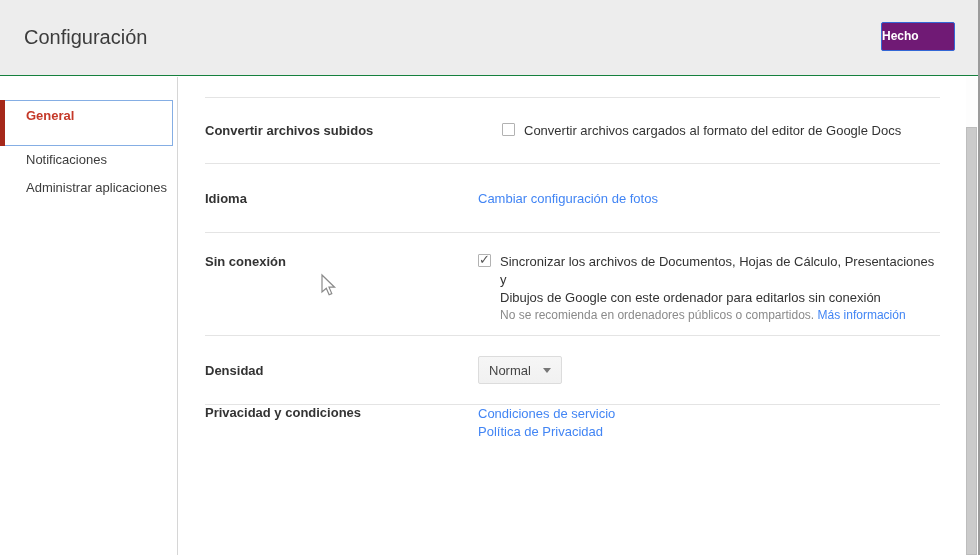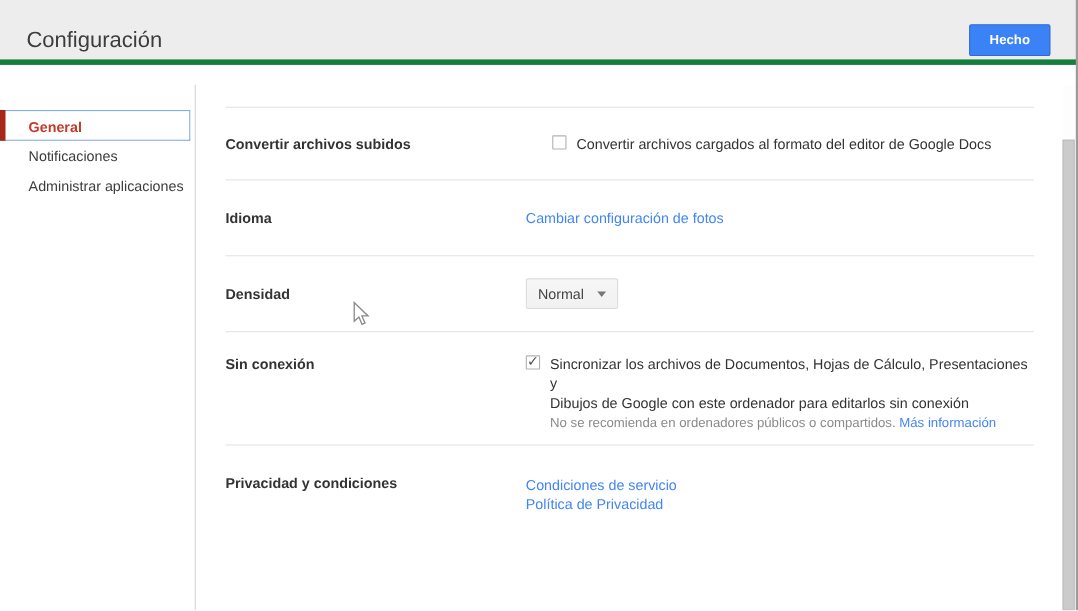--- a/index.html
+++ b/index.html
@@ -3,50 +3,50 @@
 <meta charset="utf-8">
 <style>
   * { margin:0; padding:0; box-sizing:border-box; }
   html,body { width:980px; height:555px; overflow:hidden; }
   body { font-family:"Liberation Sans","DejaVu Sans",sans-serif; background:#fff; color:#333; }
 
   .window { position:relative; width:980px; height:555px; background:#fff; overflow:hidden; }
   .right-edge { position:absolute; right:0; top:0; bottom:0; width:2px; background:#9b9b9b; z-index:30; }
 
   
-  .header { position:relative; height:59px; background:#ededed; border-bottom:5px solid #15803d; }
+  .header { position:relative; height:76px; background:#ededed; border-bottom:1px solid #15803d; }
   .header h1 { position:absolute; left:24px; top:26px; font-size:20px; font-weight:400; color:#3c3c3c; }
   .done-btn { position:absolute; right:25px; top:22px; width:74px; height:29px;
-    background:#3b82f6; border:1px solid #3367d6; border-radius:2px;
-    color:#fff; font-weight:700; font-size:12px; text-align:center; line-height:27px; cursor:pointer; }
+    background:#701a75; border:1px solid #3367d6; border-radius:2px;
+    color:#fff; font-weight:700; font-size:12px; line-height:27px; cursor:pointer; }
 
   
   .body { position:absolute; top:77px; left:0; right:0; bottom:0; display:flex; }
   .sidebar { width:178px; border-right:1px solid #d6d6d6; background:#fff; padding-top:23px; flex:none; }
-  .side-item { position:relative; height:28px; line-height:29px; font-size:13px; color:#3c3c3c;
+  .side-item { position:relative; height:46px; line-height:29px; font-size:13px; color:#3c3c3c;
     padding-left:26px; margin-bottom:0; cursor:pointer; }
   .side-item + .side-item { margin-top:0; }
   .side-item.selected { border:1px solid #85aee4; border-left:none; color:#c53929; font-weight:700; width:173px; }
   .side-item.selected .red-bar { position:absolute; left:0; top:-1px; bottom:-1px; width:5px; background:#a5281a; }
   .side-item:not(.selected) { line-height:28px; height:28px; }
 
   
   .main { flex:1; position:relative; padding:0 40px 0 27px; }
   .spacer-top { height:20px; }
   .row { display:flex; border-top:1px solid #e4e4e4; align-items:center; }
   .row.top-align { align-items:flex-start; }
   .row-label { width:243px; flex:none; font-size:13px; font-weight:700; color:#333; }
   .row-content { flex:1; font-size:13px; color:#333;margin-left:30px; }
 
   .r1 { height:66px;gap:24px; }
   .r2 { height:69px; }
   .r3 { height:103px; padding-top:20px; }
   .r4 { height:69px; }
   .r5 { height:67px; }
-  .r6 { height:84px; padding-top:27px; }
+  .r6 { height:84px; }
 
   .check-row { display:flex; align-items:flex-start; }
   .checkbox { width:13px; height:13px; border:1px solid #b2b2b2; border-radius:1px; background:#fff;
     margin-right:9px; margin-top:1px; flex:none; position:relative; cursor:pointer; }
   .checkbox .check { position:absolute; left:0px; top:-3px; font-size:13px; color:#555; }
 
   a.link { color:#4285f4; text-decoration:none; cursor:pointer; }
   .note { font-size:12px; color:#8a8a8a; margin-top:3px; }
   .note a.link { font-size:12px; }
   .line { display:block; line-height:18px; }
@@ -104,46 +104,46 @@
         </div>
       </div>
 
       <div class="row r2">
         <div class="row-label">Idioma</div>
         <div class="row-content">
           <a class="link">Cambiar configuración de fotos</a>
         </div>
       </div>
 
-      <div class="row r4">
-        <div class="row-label">Densidad</div>
-        <div class="row-content">
-          <span class="dropdown">
-            <span>Normal</span>
-            <span class="dd-arrow"></span>
-          </span>
-        </div>
-      </div>
-
       <div class="row r3 top-align">
         <div class="row-label" style="padding-top:1px;">Sin conexión</div>
         <div class="row-content">
           <div class="check-row">
             <span class="checkbox">
               <span class="check">✓</span>
             </span>
             <span>
               <span class="line">Sincronizar los archivos de Documentos, Hojas de Cálculo, Presentaciones y</span>
               <span class="line">Dibujos de Google con este ordenador para editarlos sin conexión</span>
               <span class="note">
                 <span>No se recomienda en ordenadores públicos o compartidos.</span>
                 <a class="link">Más información</a>
               </span>
             </span>
           </div>
+        </div>
+      </div>
+
+      <div class="row r4">
+        <div class="row-label">Densidad</div>
+        <div class="row-content">
+          <span class="dropdown">
+            <span>Normal</span>
+            <span class="dd-arrow"></span>
+          </span>
         </div>
       </div>
 
 
       <div class="row r6 top-align">
         <div class="row-label">Privacidad y condiciones</div>
         <div class="row-content links-stack">
           <a class="link">Condiciones de servicio</a>
           <a class="link">Política de Privacidad</a>
         </div>

